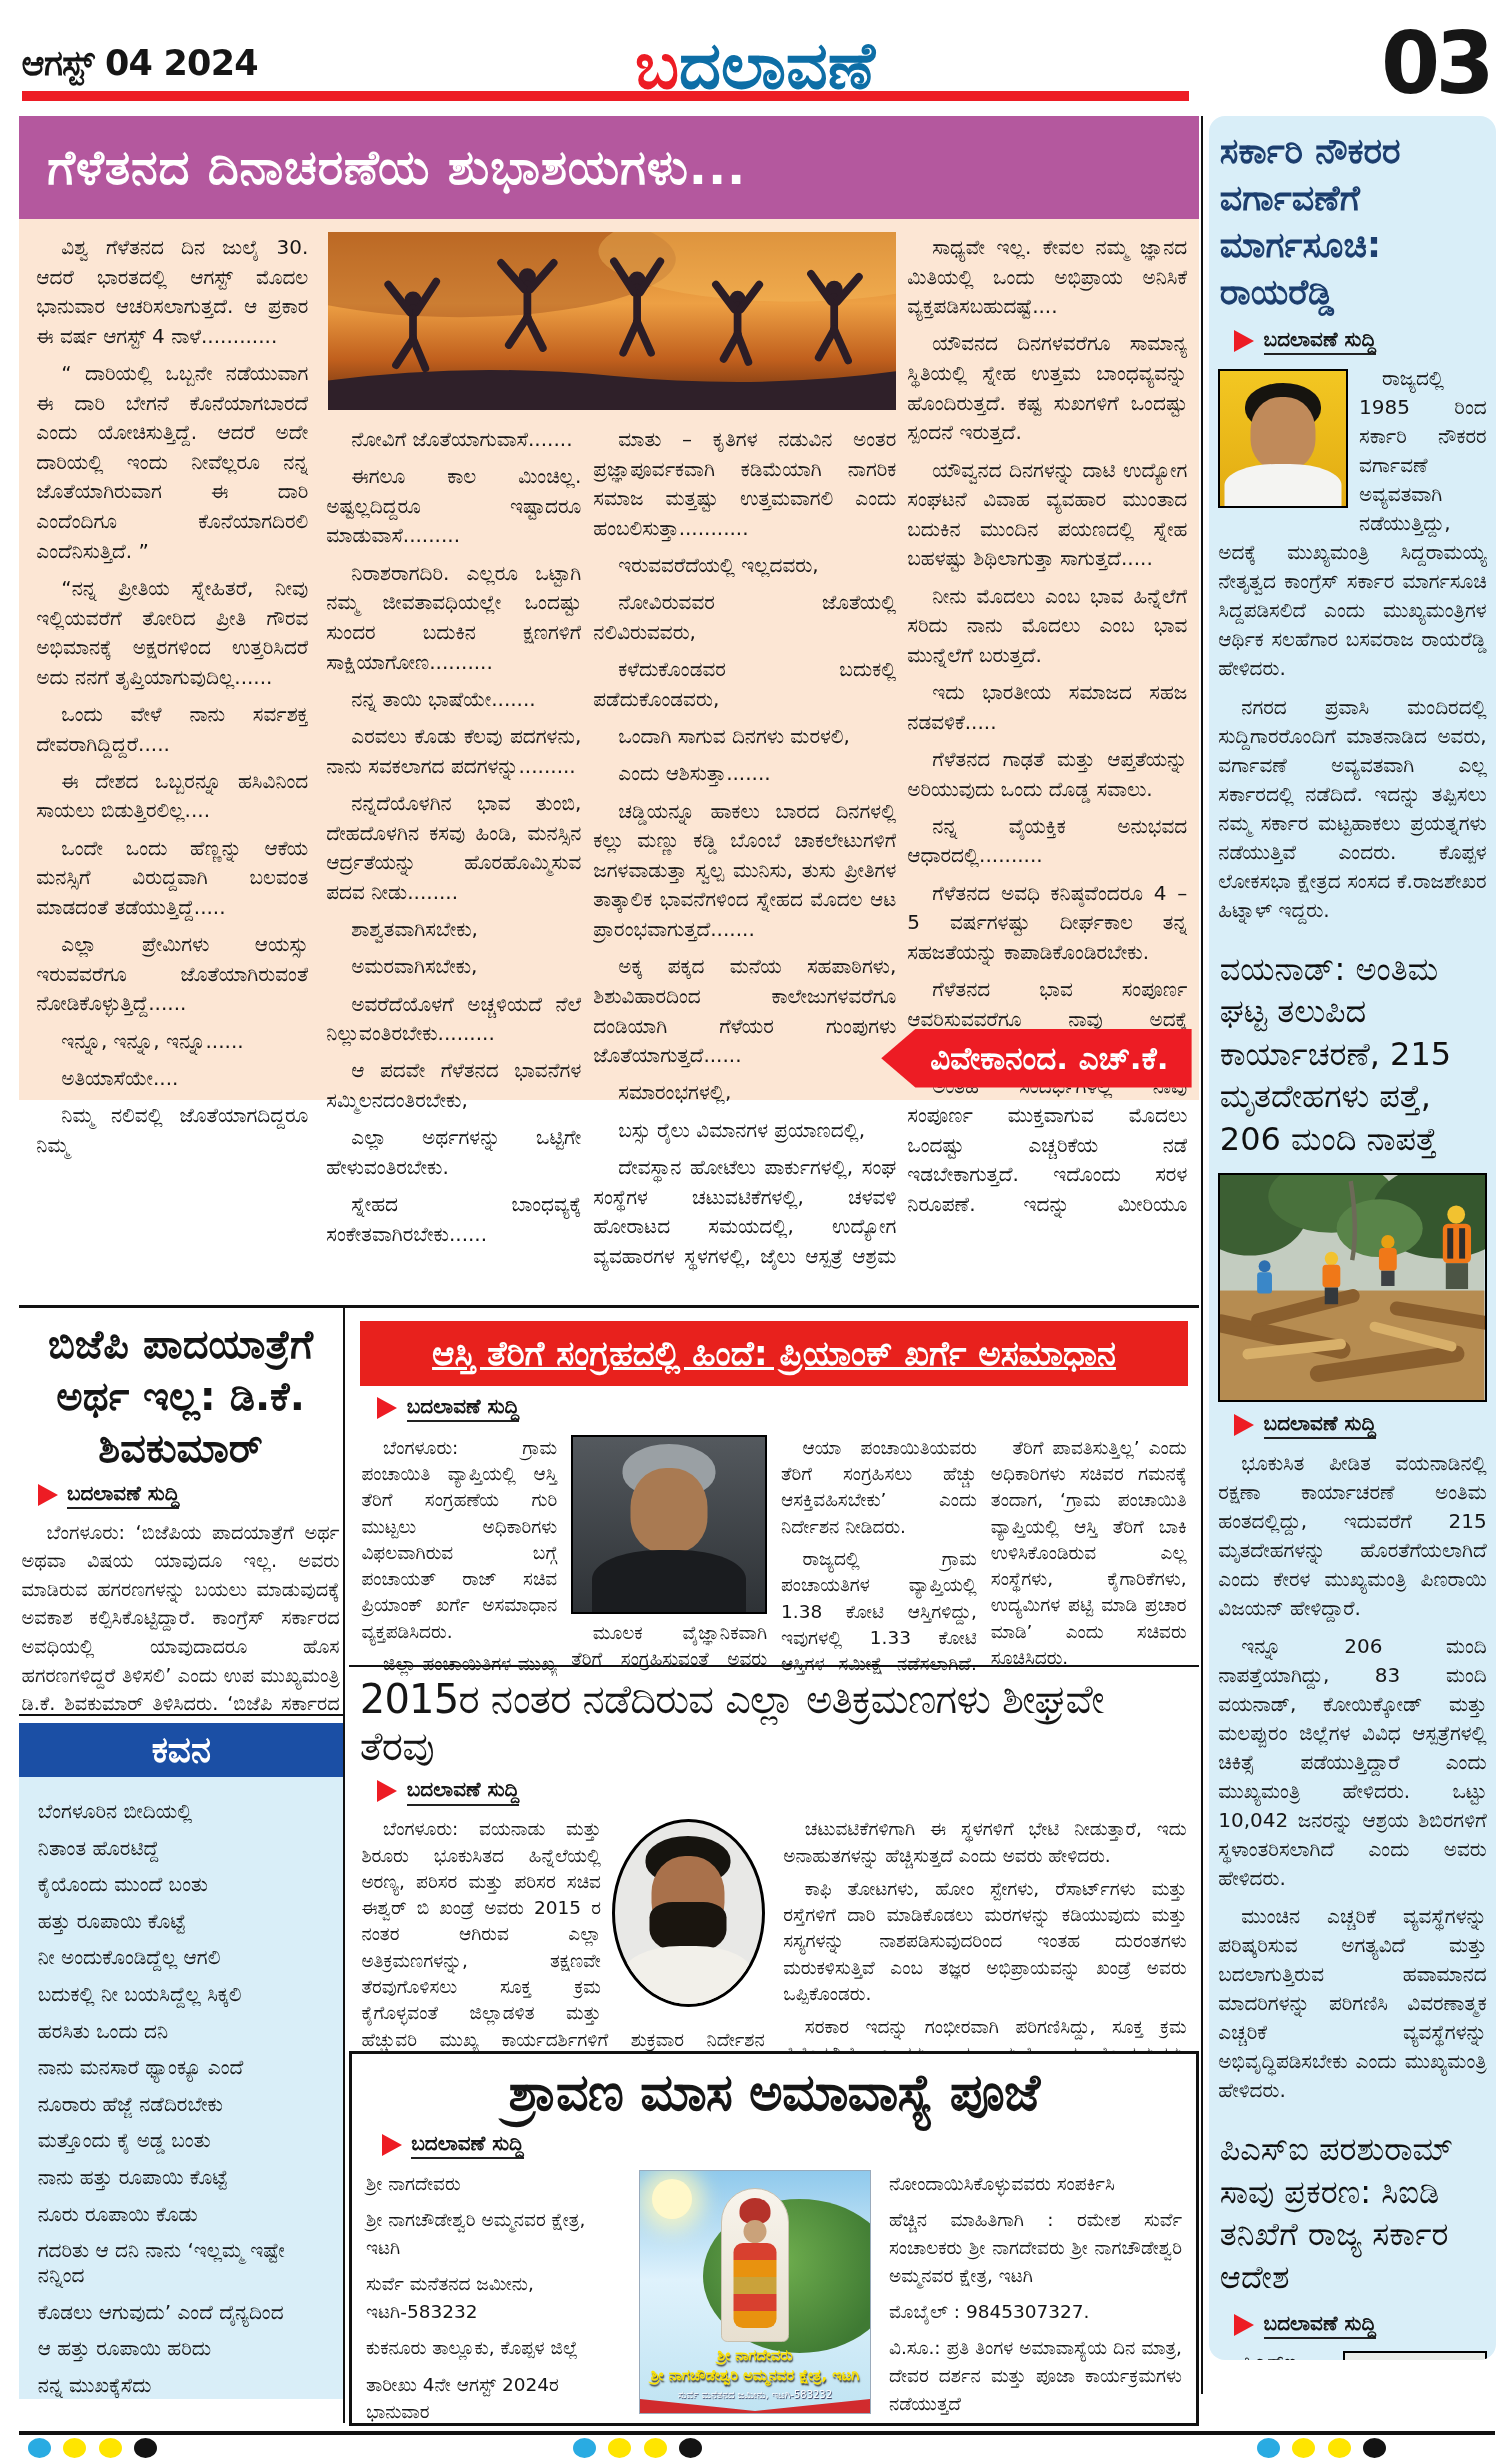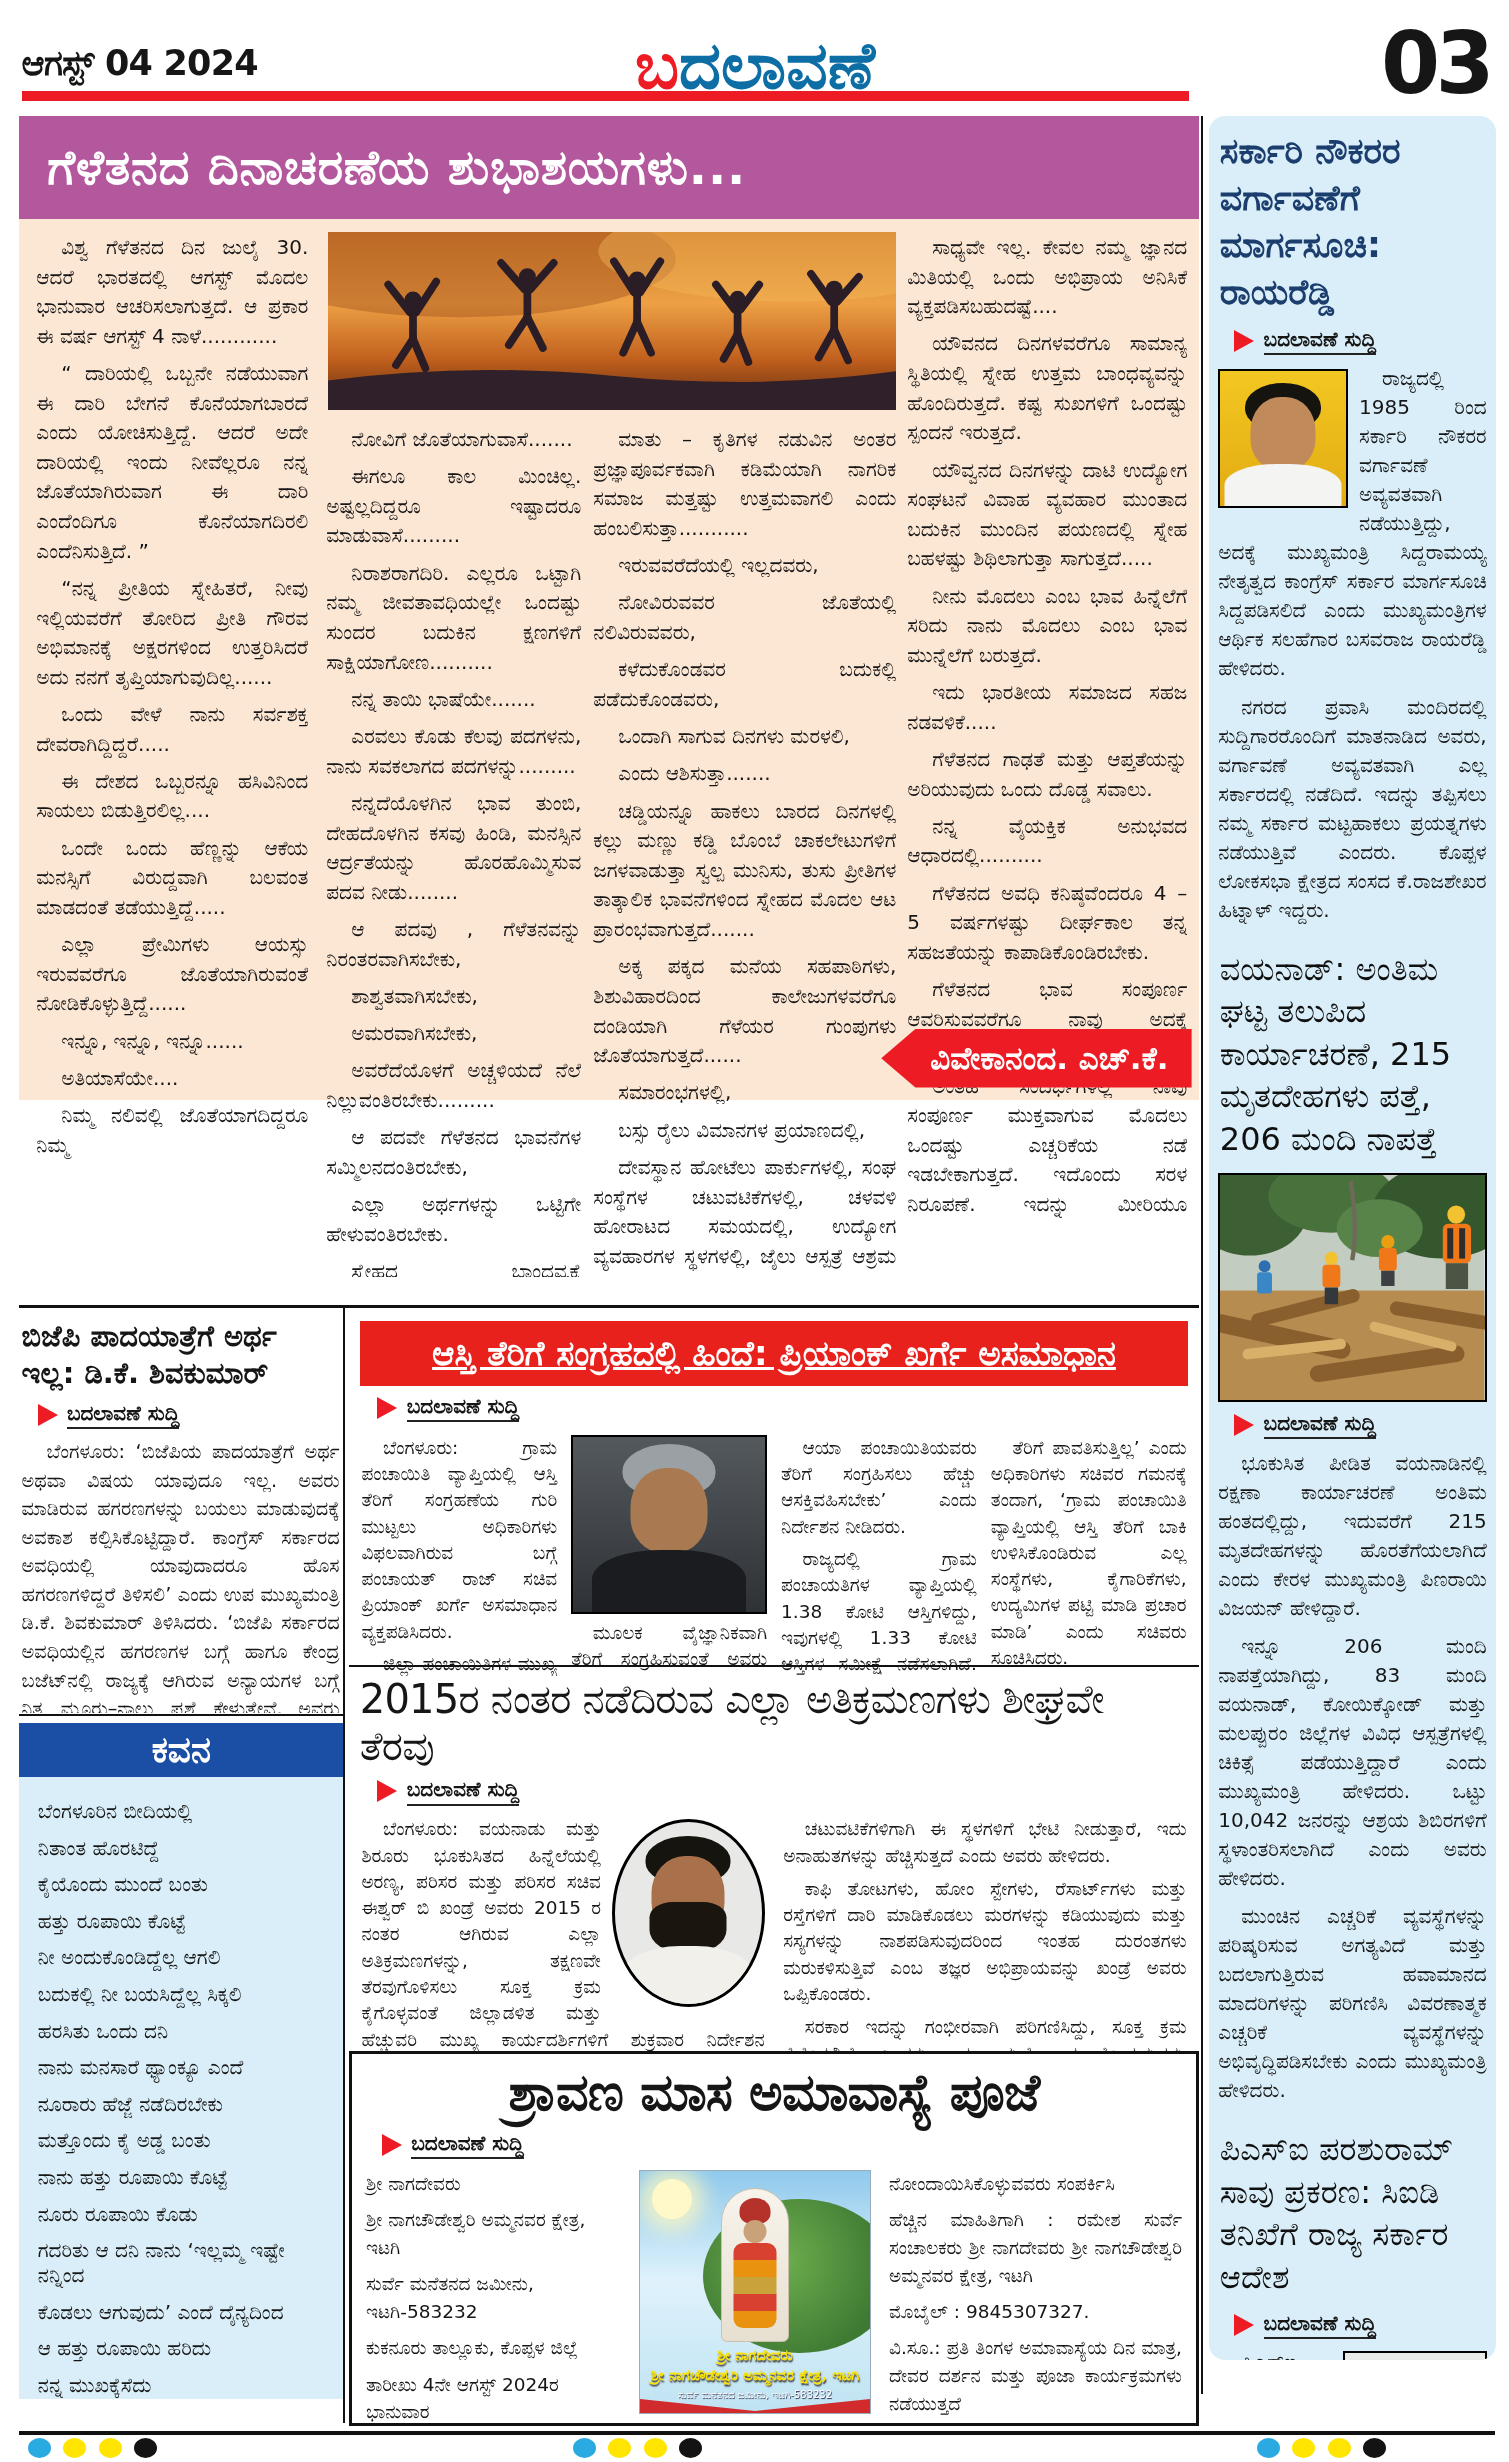--- a/index.html
+++ b/index.html
@@ -62,21 +62,21 @@
 
   
   .p-hair,.p-face,.p-shirt,.p-beard{position:absolute;left:50%;transform:translateX(-50%);}
   .p-hair{border-radius:50% 50% 46% 46%;background:#16140f;}
   .p-face{border-radius:46% 46% 42% 42%;background:#bd8257;}
   .p-shirt{border-radius:44% 44% 0 0;}
   .p-beard{border-radius:30% 30% 45% 45%;background:#1a150f;}
 
   
   .bjp{left:21.6px;top:1316px;width:318px;}
-  .bjp h2{font-size:29px;line-height:1.3;margin:1.5px 0 3.1px;}
+  .bjp h2{font-size:40px;line-height:1.3;margin:1.5px 0 3.1px;text-align:center;}
   .bjp .bt{font-size:19.3px;}
   .bjp .body{height:275px;overflow:hidden;}
 
   
   .kav{left:19.3px;top:1723px;width:324px;}
   .kav-head{background:var(--kblue);color:#fff;font-size:36px;font-weight:bold;text-align:center;padding:6.2px 0;}
   .kav-body{background:var(--lblue);padding:21.6px 18.5px 7.7px;height:622px;overflow:hidden;}
   .poem-line{margin:0 0 11.6px;font-size:20px;line-height:1.25;}
 
   
@@ -220,21 +220,20 @@
         <p>ಅತಿಯಾಸೆಯೇ....</p>
         <p>ನಿಮ್ಮ ನಲಿವಲ್ಲಿ ಜೊತೆಯಾಗದಿದ್ದರೂ ನಿಮ್ಮ</p>
       </div>
     <div class="m-col2 bt">
         <p>ನೋವಿಗೆ ಜೊತೆಯಾಗುವಾಸೆ.......</p>
         <p>ಈಗಲೂ ಕಾಲ ಮಿಂಚಿಲ್ಲ. ಅಷ್ಟಲ್ಲದಿದ್ದರೂ ಇಷ್ಟಾದರೂ ಮಾಡುವಾಸೆ.........</p>
         <p>ನಿರಾಶರಾಗದಿರಿ. ಎಲ್ಲರೂ ಒಟ್ಟಾಗಿ ನಮ್ಮ ಜೀವತಾವಧಿಯಲ್ಲೇ ಒಂದಷ್ಟು ಸುಂದರ ಬದುಕಿನ ಕ್ಷಣಗಳಿಗೆ ಸಾಕ್ಷಿಯಾಗೋಣ..........</p>
         <p>ನನ್ನ ತಾಯಿ ಭಾಷೆಯೇ.......</p>
         <p>ಎರವಲು ಕೊಡು ಕೆಲವು ಪದಗಳನು, ನಾನು ಸವಕಲಾಗದ ಪದಗಳನ್ನು.........</p>
         <p>ನನ್ನದೆಯೊಳಗಿನ ಭಾವ ತುಂಬಿ, ದೇಹದೊಳಗಿನ ಕಸವು ಹಿಂಡಿ, ಮನಸ್ಸಿನ ಆರ್ದ್ರತೆಯನ್ನು ಹೊರಹೊಮ್ಮಿಸುವ ಪದವ ನೀಡು........</p>
-        <p>ಆ ಪದವು , ಗೆಳೆತನವನ್ನು ನಿರಂತರವಾಗಿಸಬೇಕು,</p>
         <p>ಶಾಶ್ವತವಾಗಿಸಬೇಕು,</p>
         <p>ಅಮರವಾಗಿಸಬೇಕು,</p>
         <p>ಅವರೆದೆಯೊಳಗೆ ಅಚ್ಚಳಿಯದೆ ನೆಲೆ ನಿಲ್ಲುವಂತಿರಬೇಕು.........</p>
         <p>ಆ ಪದವೇ ಗೆಳೆತನದ ಭಾವನೆಗಳ ಸಮ್ಮಿಲನದಂತಿರಬೇಕು,</p>
         <p>ಎಲ್ಲಾ ಅರ್ಥಗಳನ್ನು ಒಟ್ಟಿಗೇ ಹೇಳುವಂತಿರಬೇಕು.</p>
         <p>ಸ್ನೇಹದ ಬಾಂಧವ್ಯಕ್ಕೆ ಸಂಕೇತವಾಗಿರಬೇಕು......</p>
       </div>
     <div class="m-col3 bt">
         <p>ಮಾತು – ಕೃತಿಗಳ ನಡುವಿನ ಅಂತರ ಪ್ರಜ್ಞಾಪೂರ್ವಕವಾಗಿ ಕಡಿಮೆಯಾಗಿ ನಾಗರಿಕ ಸಮಾಜ ಮತ್ತಷ್ಟು ಉತ್ತಮವಾಗಲಿ ಎಂದು ಹಂಬಲಿಸುತ್ತಾ...........</p>
         <p>ಇರುವವರೆದೆಯಲ್ಲಿ ಇಲ್ಲದವರು,</p>

